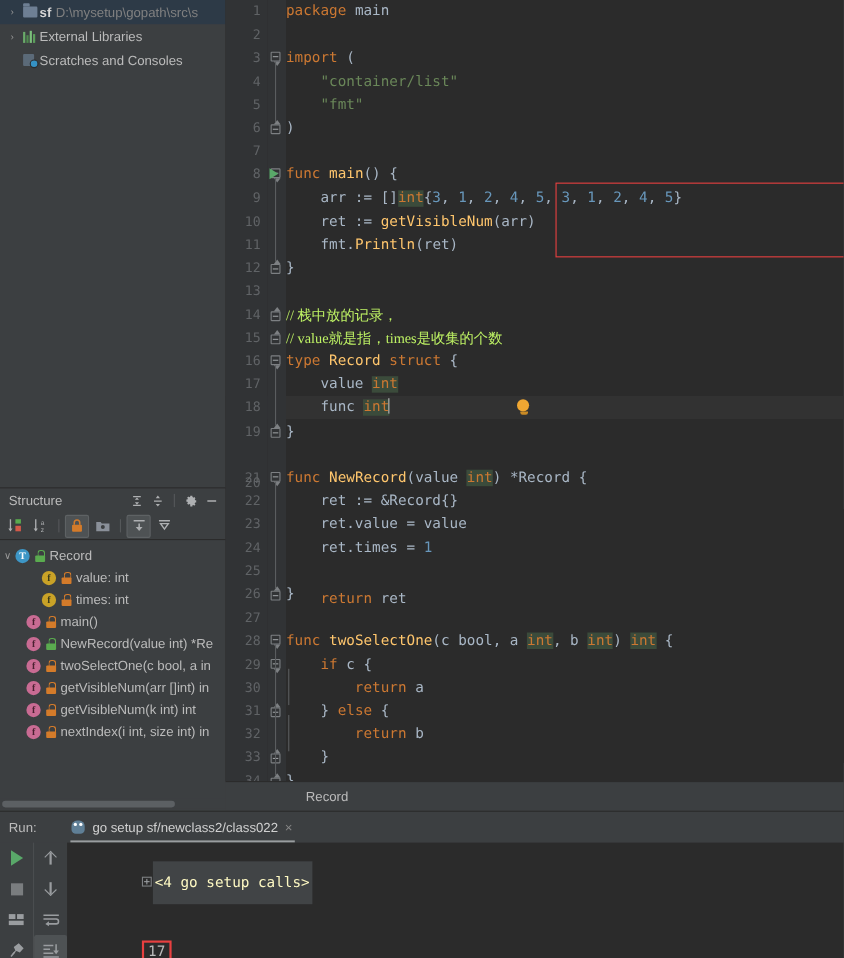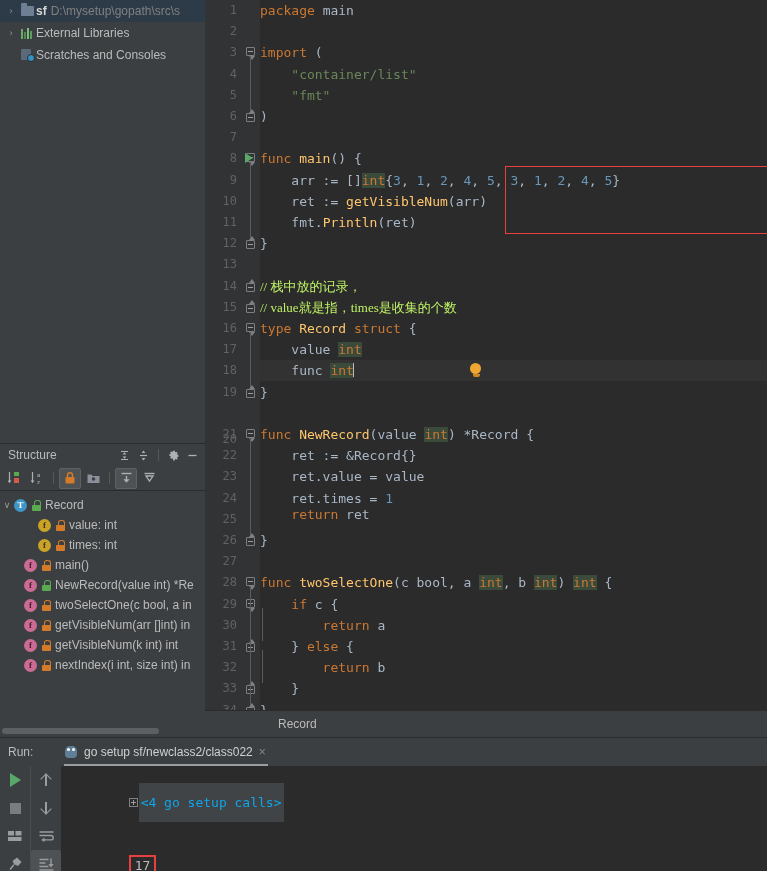--- a/index.html
+++ b/index.html
@@ -116,21 +116,21 @@
   .go-ico .e2{left:8px;}
   #run-tab-label{font-size:12px;color:#d0d0d0;}
   .closex{font-size:12px;color:#888;}
 
   #run-left-toolbar{position:absolute;left:0;top:28px;width:30px;height:106px;background:#3c3f41;}
   #run-left-toolbar2{position:absolute;left:30px;top:28px;width:30px;height:106px;background:#3c3f41;border-left:1px solid #4a4d4f;}
   .rbtn{width:30px;height:28px;display:flex;align-items:center;justify-content:center;}
   .rbtn.sel{background:#4e5254;border-radius:2px;}
   #run-console{position:absolute;left:61px;top:28px;right:0;bottom:0;background:#2b2b2b;padding:5px 0 0 5px;}
   .console-line{font-family:"DejaVu Sans Mono","Liberation Mono",monospace;font-size:13px;line-height:21px;color:#bbbbbb;white-space:pre;}
-  .setup-chip{background:#414446;color:#0ea5e9;padding:12px 2px;}
+  .setup-chip{background:#414446;color:#fef9c3;padding:12px 2px;}
   .plusbox{display:inline-block;width:9px;height:9px;border:1px solid #7d8083;position:relative;vertical-align:0px;margin-right:1px;}
   .plusbox:before{content:"";position:absolute;left:1px;top:3px;width:5px;height:1px;background:#9a9da0;}
   .plusbox:after{content:"";position:absolute;left:3px;top:1px;width:1px;height:5px;background:#9a9da0;}
   #out17{display:inline-block;border:2px solid #e84040;padding:0 4px;color:#bbbbbb;line-height:18px;}
   #watermark{position:absolute;right:10px;bottom:10px;font-size:15px;color:#9a9a9a;}
 
   .triangle-right{width:0;height:0;border-top:7px solid transparent;border-bottom:7px solid transparent;border-left:11px solid #59a869;}
   .sq-stop{width:11px;height:11px;background:#7a7d7f;}
   .arrow-up,.arrow-down{width:12px;height:14px;position:relative;}
   .arrow-up:before{content:"";position:absolute;left:5px;top:2px;width:1.5px;height:11px;background:#9a9da0;}
@@ -439,21 +439,21 @@
         <div class="cl-line" style="top: 296.8px;"><span class="cmt">// value就是指，times是收集的个数</span></div>
         <div class="cl-line" style="top: 318px;"><span class="kw">type </span><span class="fn">Record</span><span class="kw"> struct</span><span class="typ"> {</span></div>
         <div class="cl-line" style="top: 339.2px;"><span class="typ">    value </span><span class="hl">int</span></div>
         <div class="cl-line" style="top: 360.4px;"><span class="typ">    func </span><span class="hl">int</span><span class="caret"></span></div>
         <div class="cl-line" style="top: 381.6px;"><span class="typ">}</span></div>
         <div class="cl-line" style="top: 402.8px;"></div>
         <div class="cl-line" style="top: 424px;"><span class="kw">func </span><span class="fn">NewRecord</span><span class="typ">(value </span><span class="hl">int</span><span class="typ">) *Record {</span></div>
         <div class="cl-line" style="top: 466.4px;"><span class="typ">    ret.value = value</span></div>
         <div class="cl-line" style="top: 445.2px;"><span class="typ">    ret := &amp;Record{}</span></div>
         <div class="cl-line" style="top: 487.6px;"><span class="typ">    ret.times = </span><span class="num">1</span></div>
-        <div class="cl-line" style="top: 504px;"><span class="kw">    return</span><span class="typ"> ret</span></div>
+        <div class="cl-line" style="top: 534px;"><span class="kw">    return</span><span class="typ"> ret</span></div>
         <div class="cl-line" style="top: 530px;"><span class="typ">}</span></div>
         <div class="cl-line" style="top: 551.2px;"></div>
         <div class="cl-line" style="top: 572.4px;"><span class="kw">func </span><span class="fn">twoSelectOne</span><span class="typ">(c bool, a </span><span class="hl">int</span><span class="typ">, b </span><span class="hl">int</span><span class="typ">) </span><span class="hl">int</span><span class="typ"> {</span></div>
         <div class="cl-line" style="top: 593.6px;"><span class="kw">    if</span><span class="typ"> c {</span></div>
         <div class="cl-line" style="top: 614.8px;"><span class="kw">        return</span><span class="typ"> a</span></div>
         <div class="cl-line" style="top: 636px;"><span class="typ">    } </span><span class="kw">else</span><span class="typ"> {</span></div>
         <div class="cl-line" style="top: 657.2px;"><span class="kw">        return</span><span class="typ"> b</span></div>
         <div class="cl-line" style="top: 678.4px;"><span class="typ">    }</span></div>
         <div class="cl-line" style="top: 699.6px;"><span class="typ">}</span></div>
       </div>

